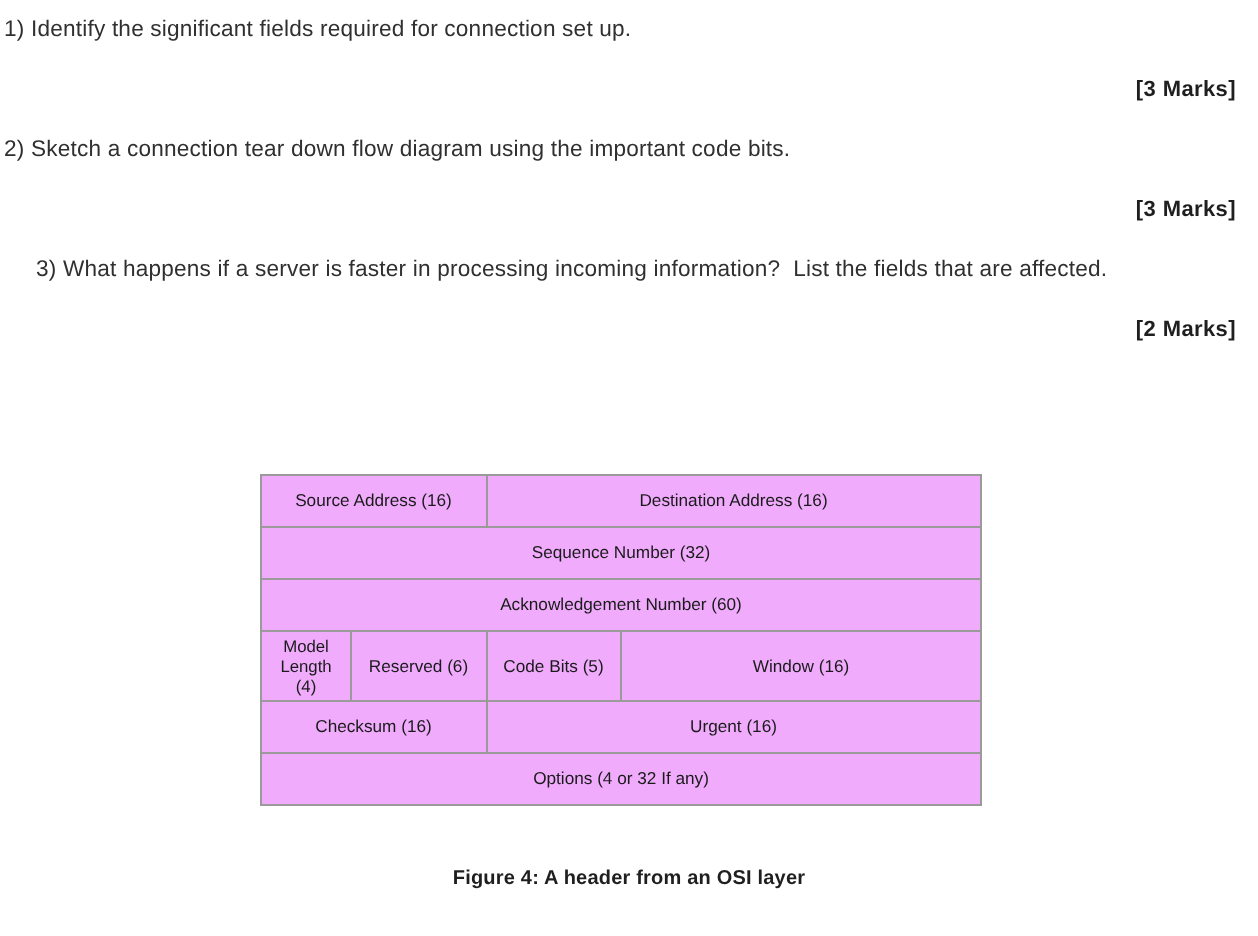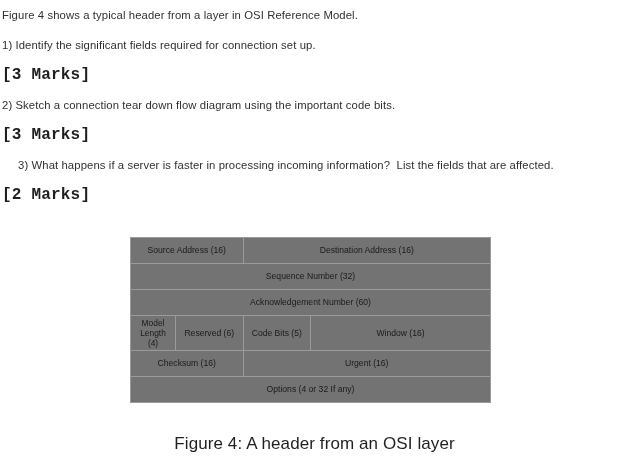--- a/index.html
+++ b/index.html
@@ -27,42 +27,42 @@
   .para {
     font-size: 11.3px;
     line-height: 30px;
     color: #303030;
     letter-spacing: 0.1px;
     white-space: pre-wrap;
   }
   .para.tight { line-height: 30px; margin-left: 16px; }
 
   .marks-line {
+    text-align: right;
     width: 616px;
-    font-size: 16px;
+    font-size: 11px;
     font-weight: bold;
     color: #1f1f1f;
     line-height: 30px;
     letter-spacing: 0.2px;
-    font-family: Liberation Mono, monospace;
   }
 
   
   .figure-wrap {
     position: absolute;
     left: 130px;
     top: 237px;
     width: 360px;
   }
 
   table.hdr {
     width: 360px;
     border-collapse: collapse;
     table-layout: fixed;
-    background: #737373;
+    background: #f0abfc;
     padding-left: 28px;
   }
   table.hdr td {
     border: 1px solid #9a9a9a;
     text-align: center;
     vertical-align: middle;
     font-family: "Liberation Sans", sans-serif;
     font-size: 8.6px;
     color: #1a1a1a;
     line-height: 10.5px;
@@ -75,32 +75,31 @@
     line-height: 10px;
   }
 
   
   .caption {
     position: absolute;
     left: 0;
     top: 434px;
     width: 629px;
     text-align: center;
-    font-size: 17px;
-    font-weight: normal;
+    font-size: 10px;
+    font-weight: bold;
     color: #1f1f1f;
     letter-spacing: 0.1px;
   }
 </style>
 </head>
 <body>
 
 <div class="doc">
 
-  <div class="para">Figure 4 shows a typical header from a layer in OSI Reference Model.</div>
 
   <div class="para">1) Identify the significant fields required for connection set up.</div>
 
   <div class="marks-line">[3 Marks]</div>
 
   <div class="para">2) Sketch a connection tear down flow diagram using the important code bits.</div>
 
   <div class="marks-line">[3 Marks]</div>
 
   <div class="para tight">3) What happens if a server is faster in processing incoming information?  List the fields that are affected.</div>

